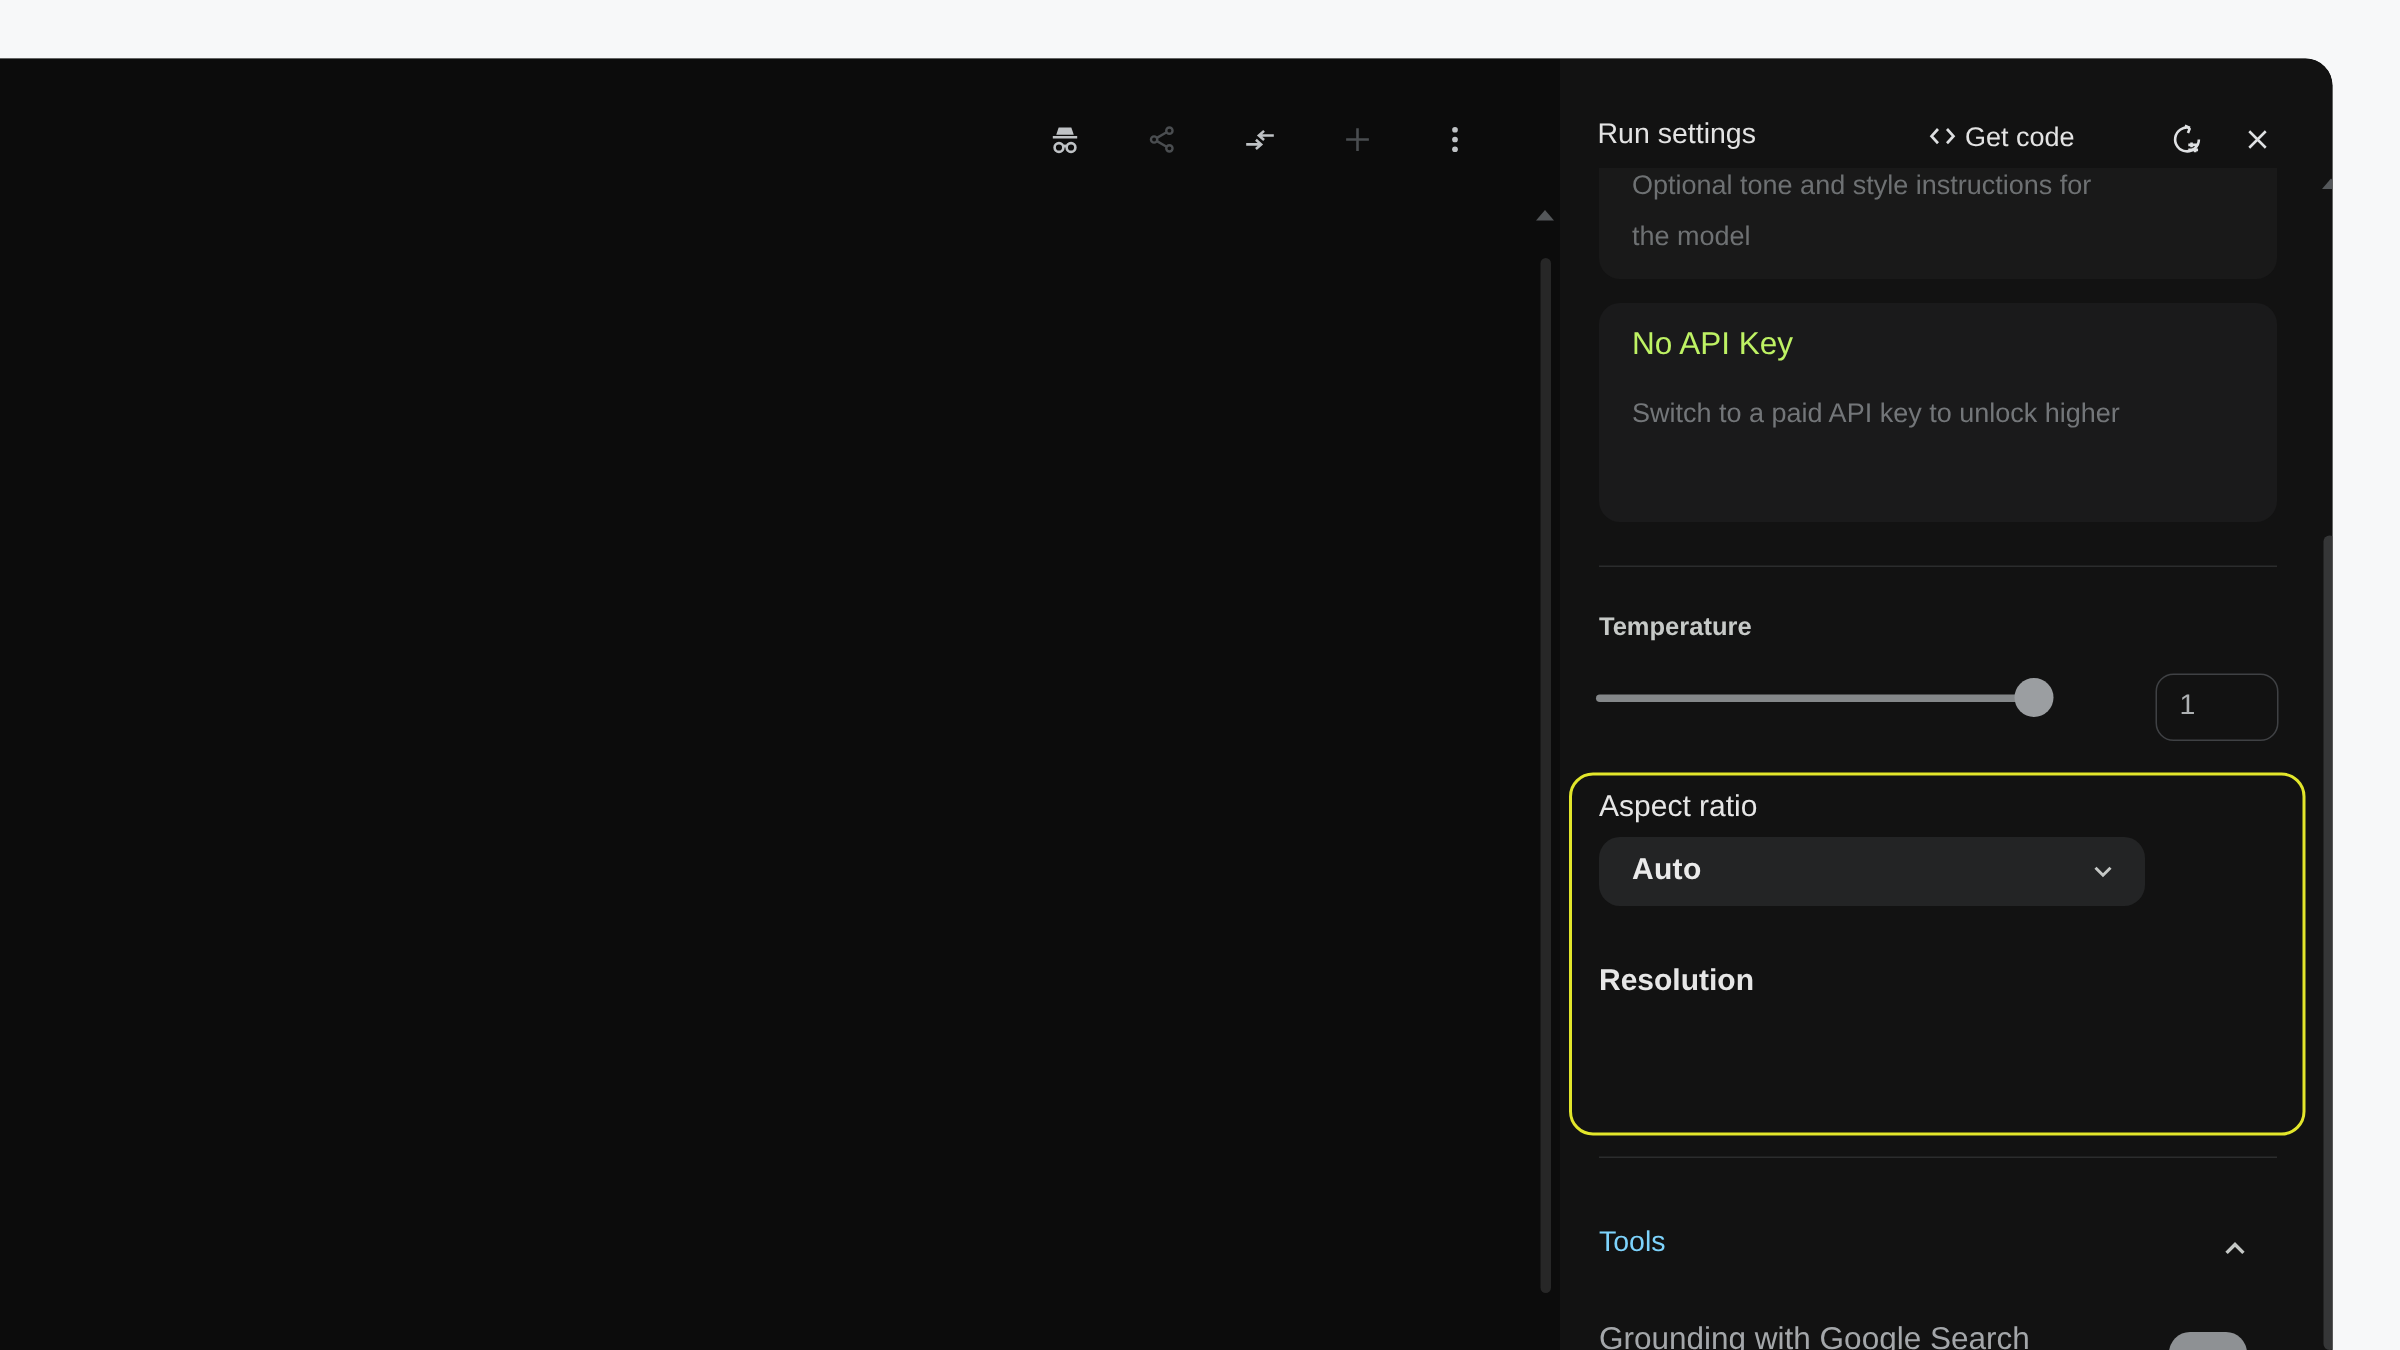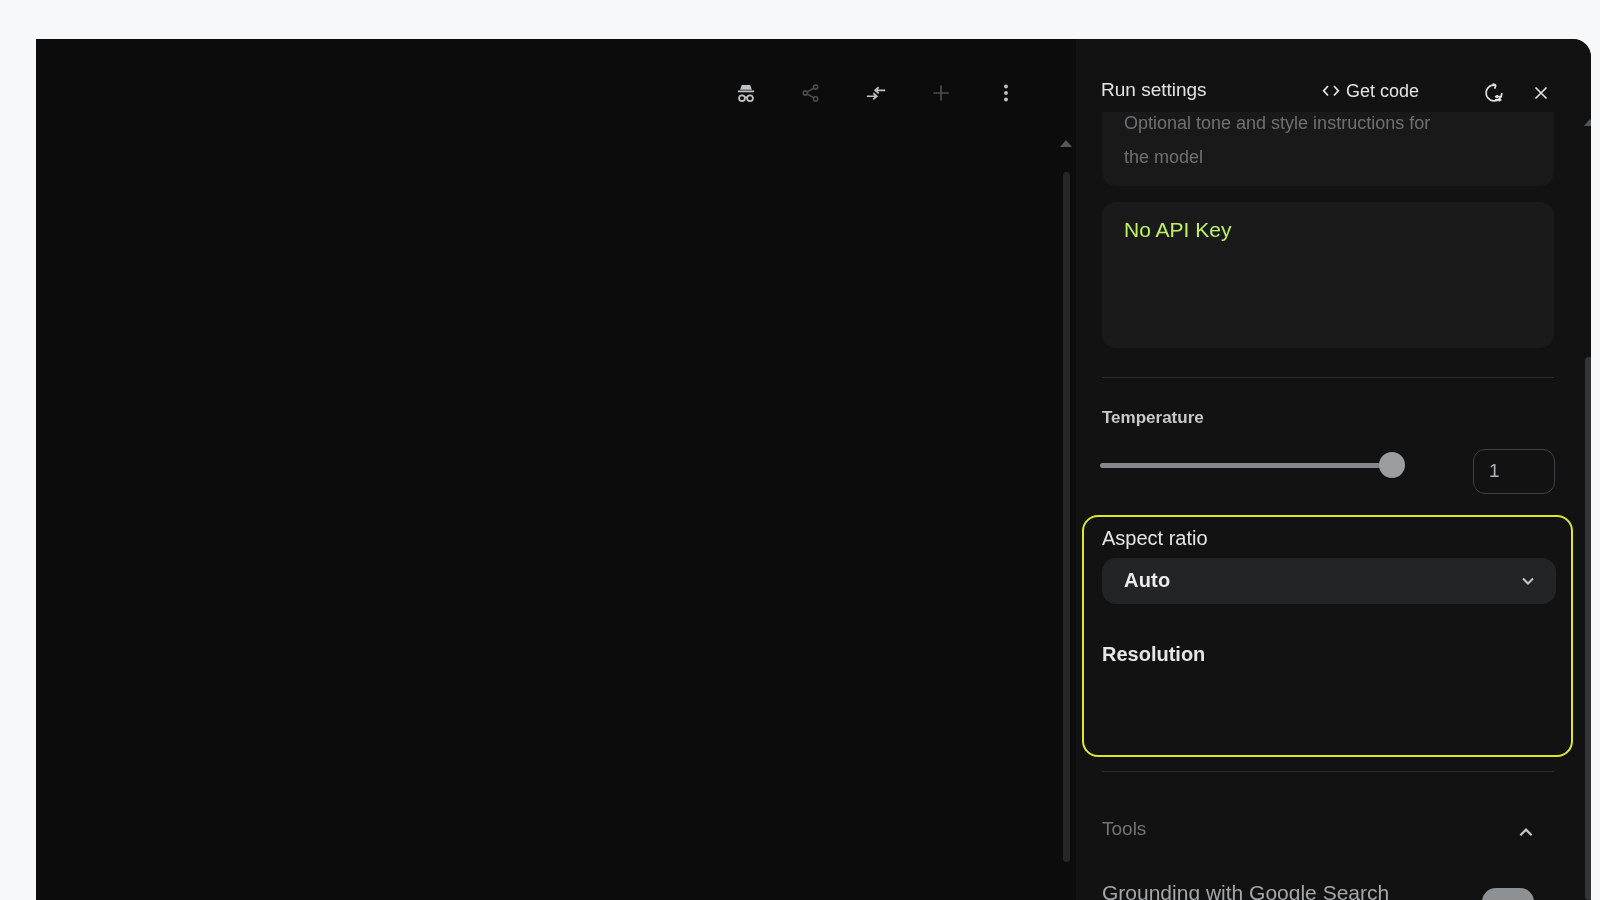--- a/index.html
+++ b/index.html
@@ -1,18 +1,18 @@
 <!DOCTYPE html>
 <html><head>
 <meta charset="utf-8">
 <style>
   html,body{margin:0;padding:0;width:1600px;height:900px;overflow:hidden;
     background:#f7f8f9;font-family:"Liberation Sans",sans-serif;
     -webkit-font-smoothing:antialiased;}
-  #app{position:absolute;inset:0;margin-left:36px;}
+  #app{position:absolute;inset:0;}
 
   
   .window{position:absolute;left:0;top:39px;width:1555px;height:861px;
     background:#0d0d0d;border-top-right-radius:18px;overflow:hidden;}
 
   
   .main{position:absolute;left:0;top:0;width:1040px;height:100%;background:#0c0c0c;}
   .toolbar{position:absolute;top:34px;left:690px;width:300px;height:40px;
     display:flex;align-items:center;justify-content:space-between;}
   .tbtn{width:40px;height:40px;display:flex;align-items:center;justify-content:center;
@@ -58,28 +58,28 @@
     border-radius:50%;background:#9b9ea1;}
   .temp-box{position:absolute;left:397px;top:410px;width:82px;height:45px;
     border:1px solid #3f4144;border-radius:12px;box-sizing:border-box;}
   .temp-box div{margin:10px 0 0 15px;font-size:19px;color:#aeb1b3;}
 
   .highlight-box{position:absolute;left:6px;top:476px;width:491px;height:242px;
     border:2px solid #e2e62b;border-radius:16px;box-sizing:border-box;
     pointer-events:none;}
   .field-label{position:absolute;left:26px;font-size:20px;color:#e6e6e6;}
   .ar-label{top:488px;} .res-label{top:604px;font-weight:bold;}
-  .dropdown{position:absolute;left:26px;width:454px;height:46px;background:#232425;
+  .dropdown{position:absolute;left:26px;width:364px;height:46px;background:#232425;
     border-radius:14px;cursor:pointer;}
   .dd-auto{top:519px;} .dd-1k{top:635px;}
   .dropdown .val{position:absolute;left:22px;top:11px;font-size:20px;font-weight:bold;
     color:#ebebeb;letter-spacing:.2px;}
   .dropdown .chev{position:absolute;right:20px;top:15px;color:#c4c7c5;}
 
-  .tools-label{position:absolute;left:26px;top:779px;font-size:19px;color:#737373;}
+  .tools-label{position:absolute;left:26px;top:779px;font-size:19px;color:#7dd3fc;}
   .tools-chev{position:absolute;left:437px;top:781px;width:26px;height:26px;
     display:flex;align-items:center;justify-content:center;color:#c4c7c5;cursor:pointer;}
   .grounding-label{position:absolute;left:26px;top:842px;font-size:21px;color:#a4a7aa;}
   .toggle{position:absolute;left:406px;top:849px;width:52px;height:28px;
     border-radius:14px;background:#8e9194;cursor:pointer;}
 
   .panel-scroll-arrow{position:absolute;left:508px;top:80px;width:0;height:0;
     border-left:6px solid transparent;border-right:6px solid transparent;
     border-bottom:7px solid #54575a;}
   .panel-scroll-thumb{position:absolute;left:509px;top:318px;width:8px;height:543px;
@@ -163,20 +163,21 @@
       <div class="sys-card">
         <div class="ph">
           <div>Optional tone and style instructions for</div>
           <div>the model</div>
         </div>
       </div>
 
       <div class="api-card">
         <div class="api-title">No API Key</div>
         <div class="api-body">
+          <div>Switch to a paid API key to unlock higher</div>
         </div>
       </div>
 
       <div class="divider div1"></div>
 
       <div class="temp-label">Temperature</div>
       <div class="slider">
         <div class="track"></div>
         <div class="thumb"></div>
       </div>

